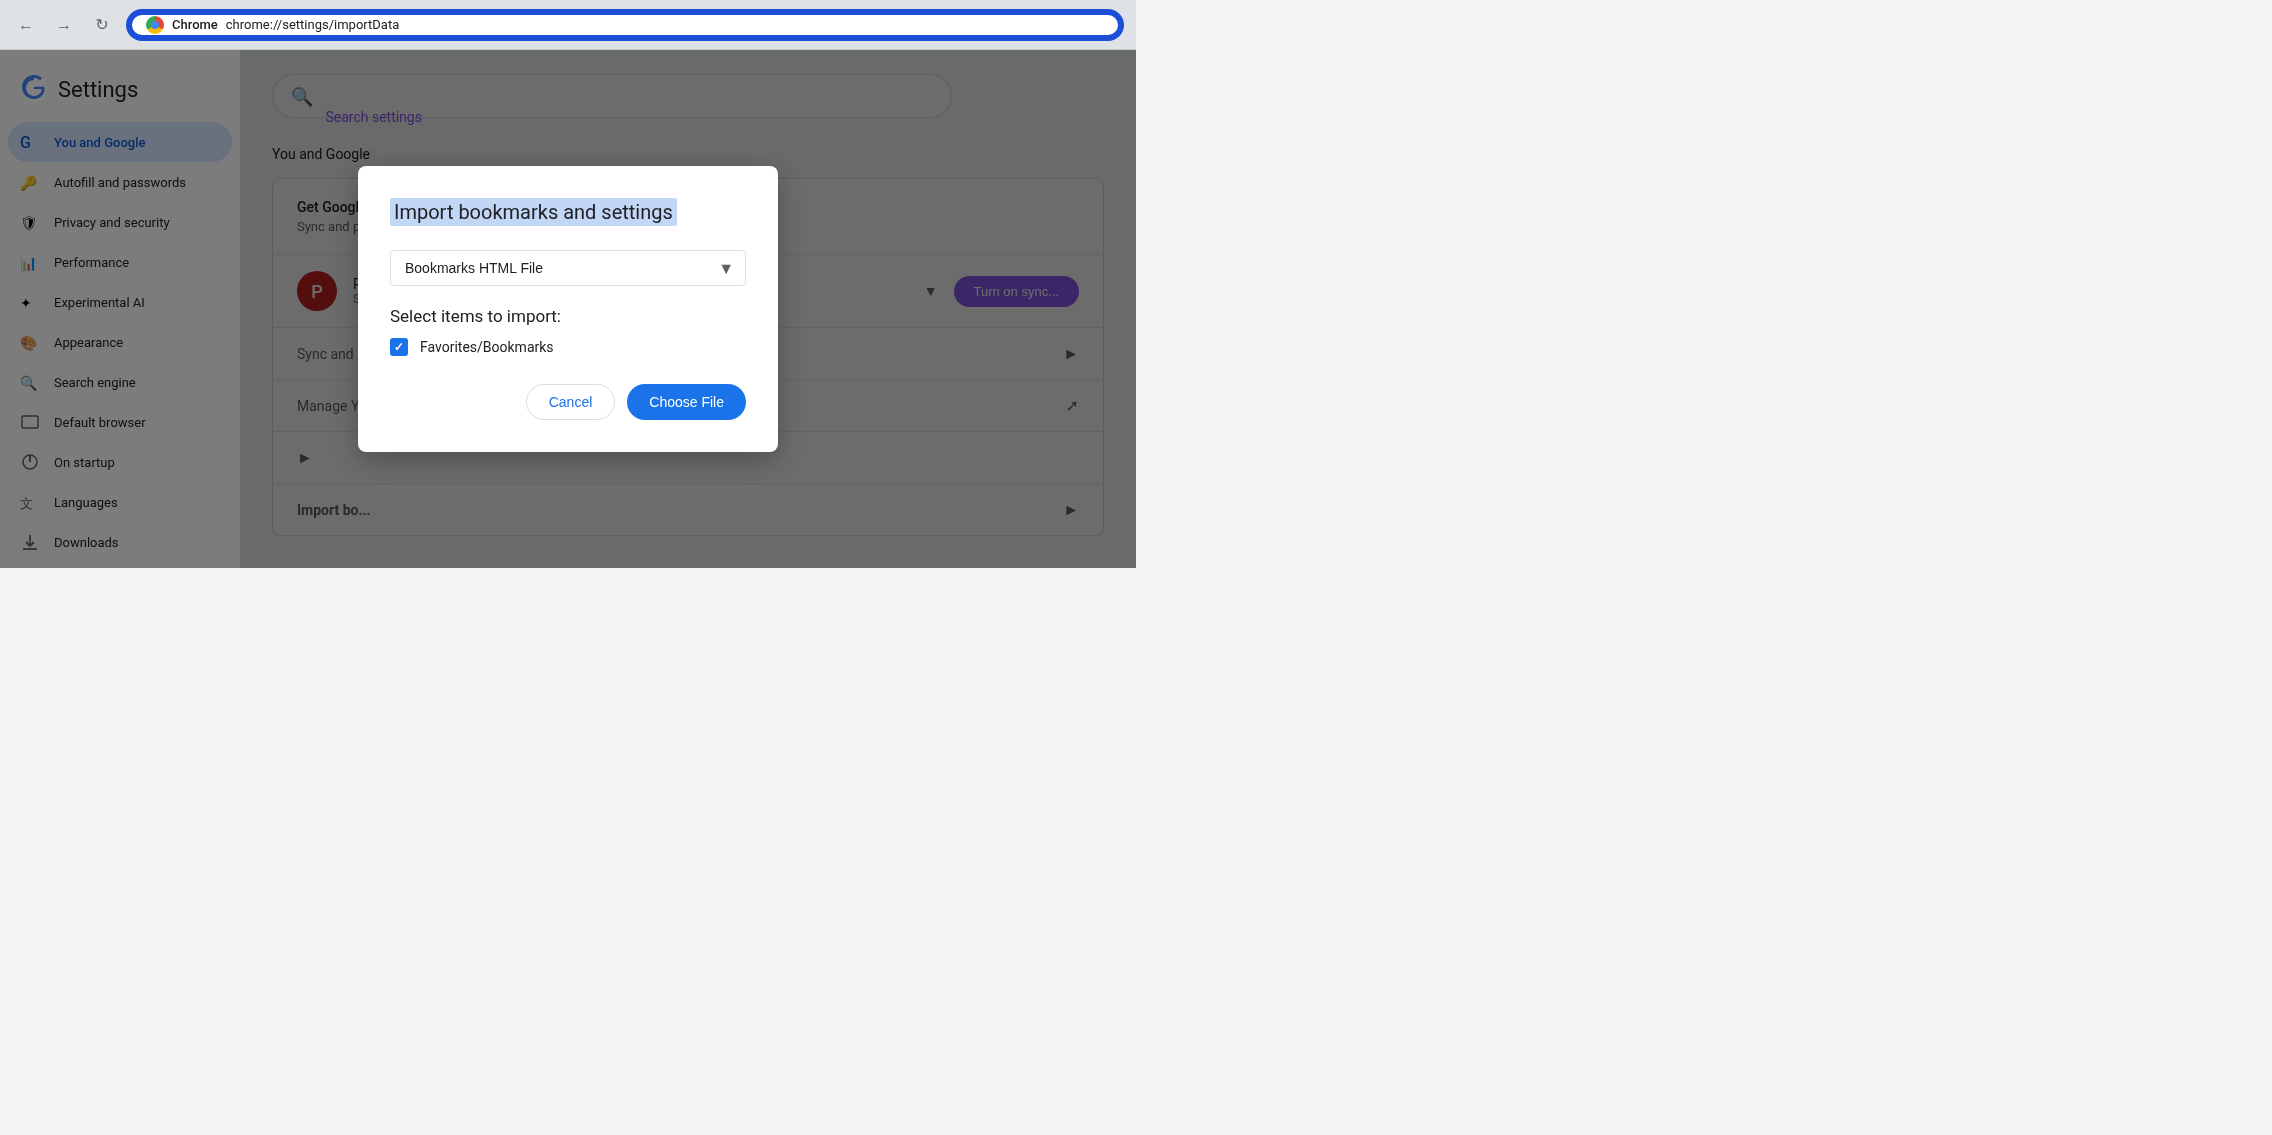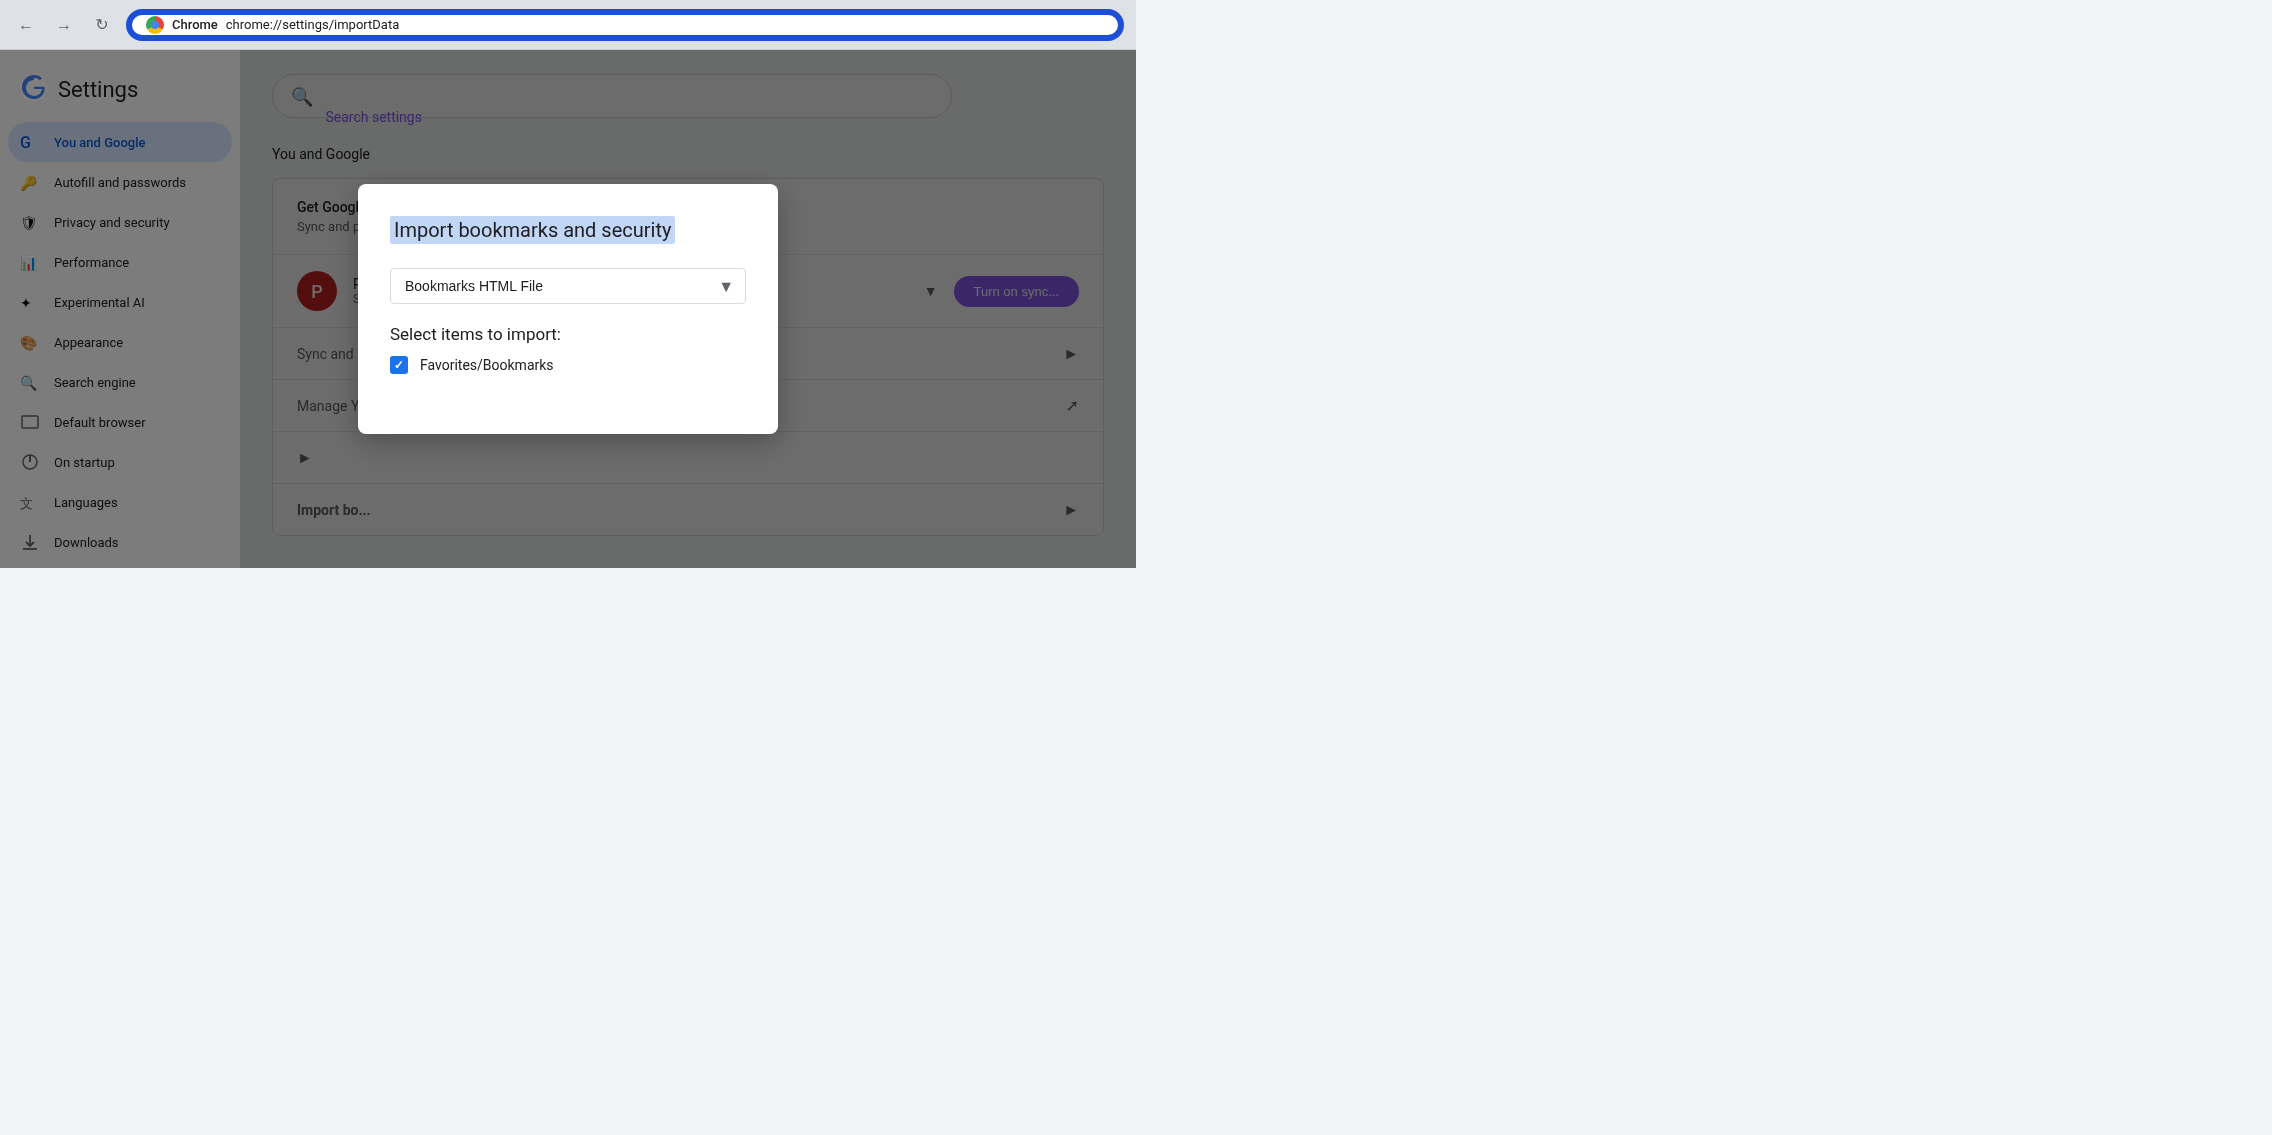--- a/index.html
+++ b/index.html
@@ -504,30 +504,34 @@
       <div class="card-row">
         <div class="card-row-text">Import bo...</div>
         <span class="row-arrow">►</span>
       </div>
     </div>
   </div>
 </div>
 
 <div class="modal-overlay">
   <div class="modal">
-    <div class="modal-title">Import bookmarks and security</div>
+    <div class="modal-title">Import bookmarks and settings</div>
     
     <div class="modal-select-wrapper">
       <select class="modal-select" id="source-select"><option>Bookmarks HTML File</option><option>Google Chrome</option><option>Microsoft Edge</option><option>Mozilla Firefox</option><option>Safari</option></select>
       <span class="select-arrow">▼</span>
     </div>
 
     <div class="modal-label">Select items to import:</div>
     
     <div class="checkbox-row">
       <div class="checkbox-custom">
         <span class="checkbox-check">✓</span>
       </div>
       <span class="checkbox-label">Favorites/Bookmarks</span>
     </div>
 
+    <div class="modal-actions">
+      <button class="cancel-button">Cancel</button>
+      <button class="choose-file-button">Choose File</button>
+    </div>
   </div>
 </div>
 
 </body></html>

